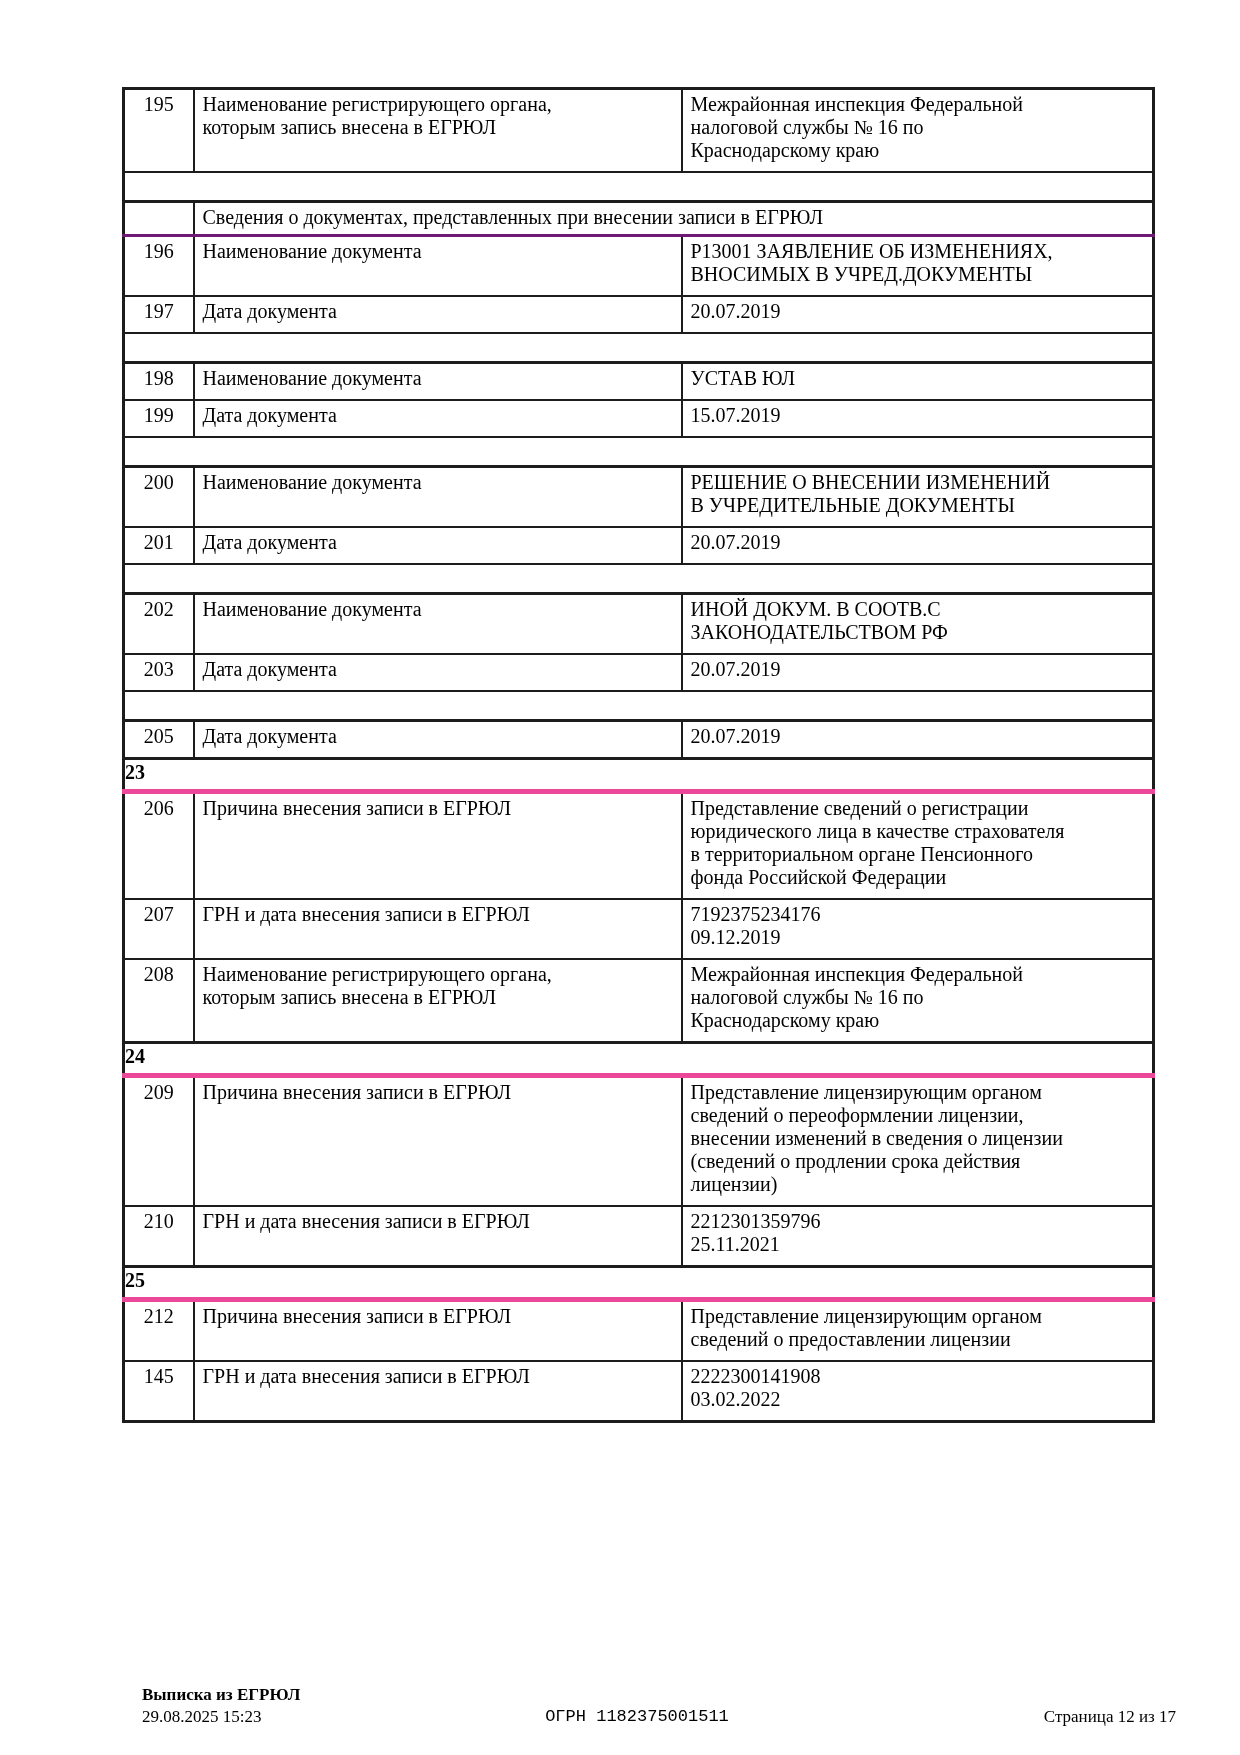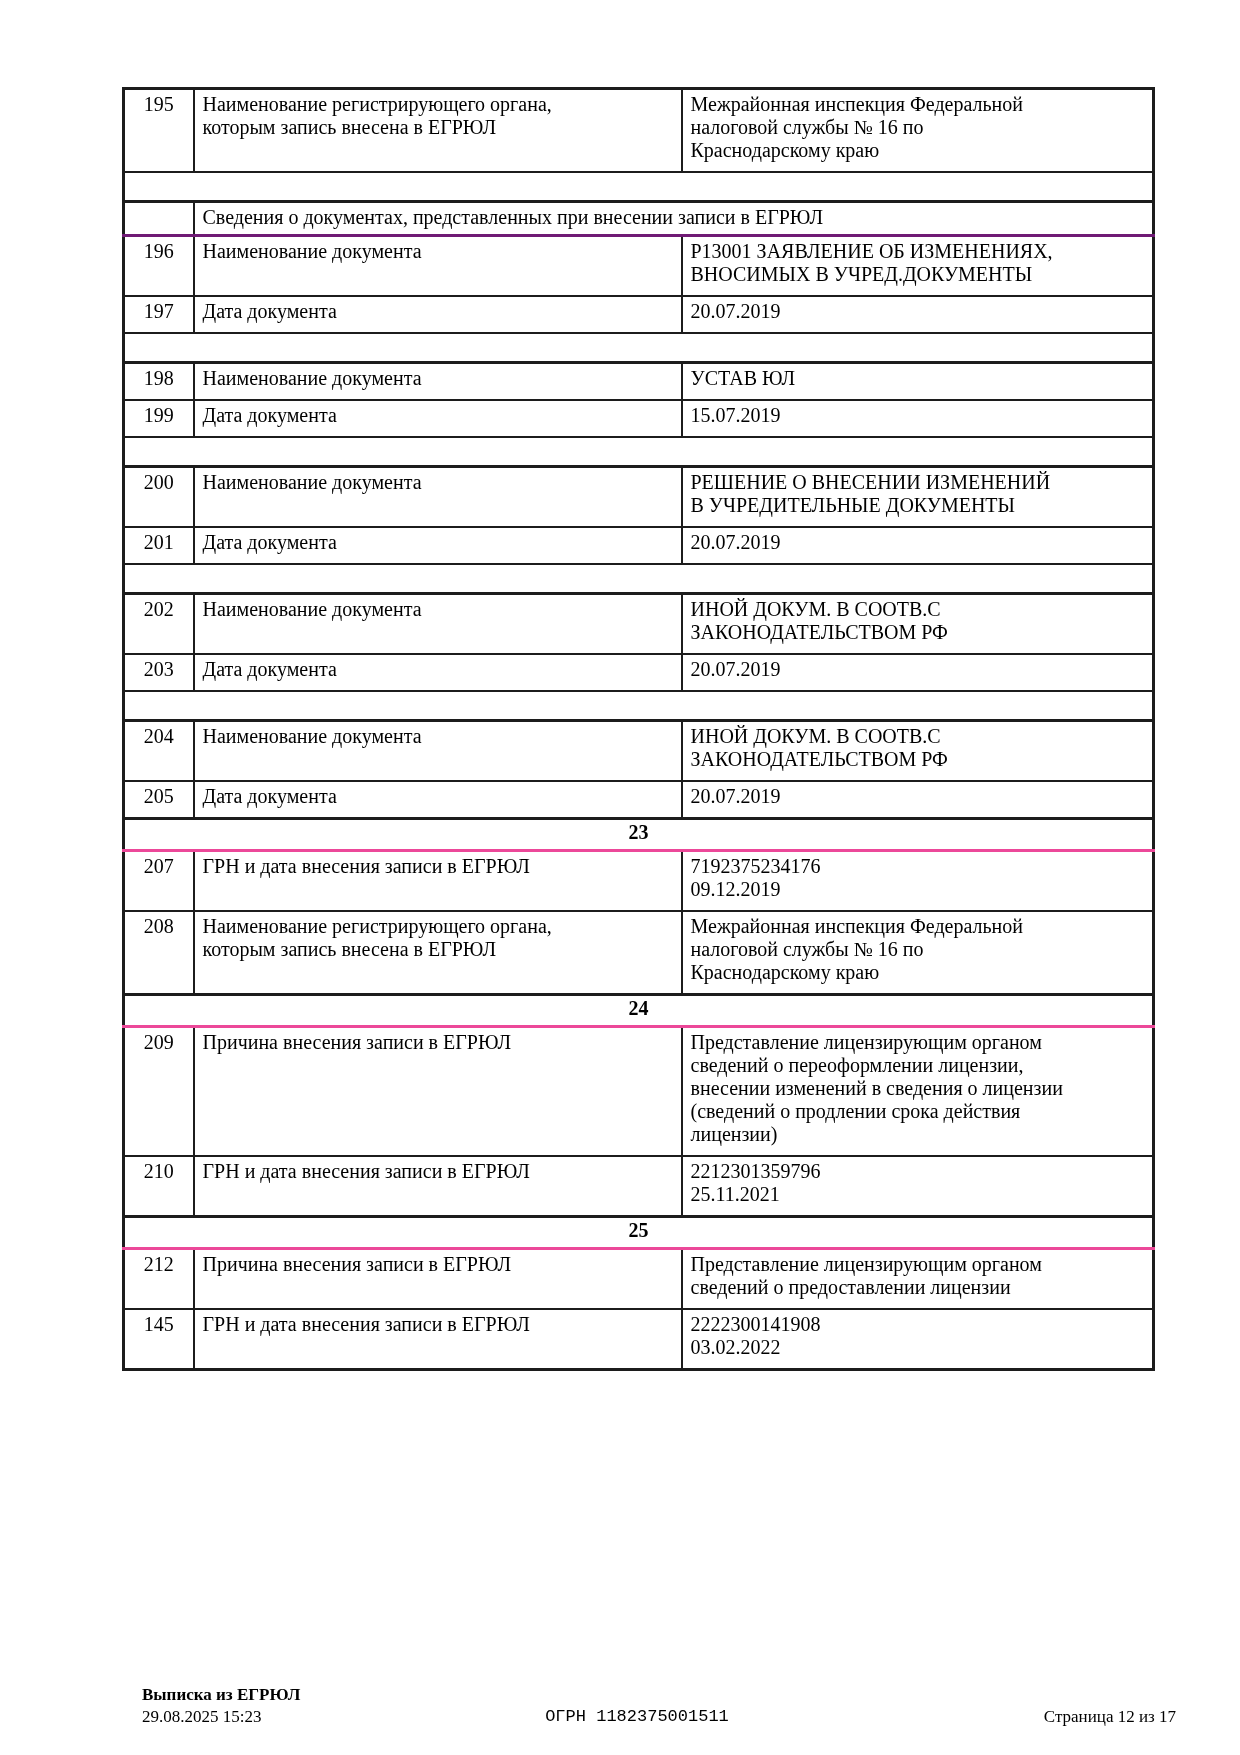--- a/index.html
+++ b/index.html
@@ -45,24 +45,23 @@
   tr.spacer td {
     height: 27px;
     padding: 0;
     border-bottom: 3px solid #1c1c1c;
   }
   tr.subheader td {
     border-bottom: 3px solid #701a75;
     padding-bottom: 5px;
   }
   tr.section td {
-    text-align: center;
     font-weight: bold;
     border-top: 3px solid #1c1c1c;
-    border-bottom: 3px solid #ec4899;
+    border-bottom: 5px solid #ec4899;
     padding: 1px 0 5px 0;
     white-space: normal;
   }
   .footer {
     position: absolute;
     left: 122px;
     right: 64px;
     top: 1684px;
     font-size: 17px;
     line-height: 22px;
@@ -165,32 +164,34 @@
         </tr>
         <tr class="data">
           <td class="num">203</td>
           <td>Дата документа</td>
           <td>20.07.2019</td>
         </tr>
         <tr class="spacer">
           <td colspan="3"></td>
         </tr>
         <tr class="data">
-          <td class="num">204</td>
-          <td>Наименование документа</td>
-          <td>ИНОЙ ДОКУМ. В СООТВ.С
-ЗАКОНОДАТЕЛЬСТВОМ РФ</td>
-        </tr>
-        <tr class="data">
           <td class="num">205</td>
           <td>Дата документа</td>
           <td>20.07.2019</td>
         </tr>
         <tr class="section">
           <td colspan="3">23</td>
+        </tr>
+        <tr class="data">
+          <td class="num">206</td>
+          <td>Причина внесения записи в ЕГРЮЛ</td>
+          <td>Представление сведений о регистрации
+юридического лица в качестве страхователя
+в территориальном органе Пенсионного
+фонда Российской Федерации</td>
         </tr>
         <tr class="data">
           <td class="num">207</td>
           <td>ГРН и дата внесения записи в ЕГРЮЛ</td>
           <td>7192375234176
 09.12.2019</td>
         </tr>
         <tr class="data">
           <td class="num">208</td>
           <td>Наименование регистрирующего органа,

